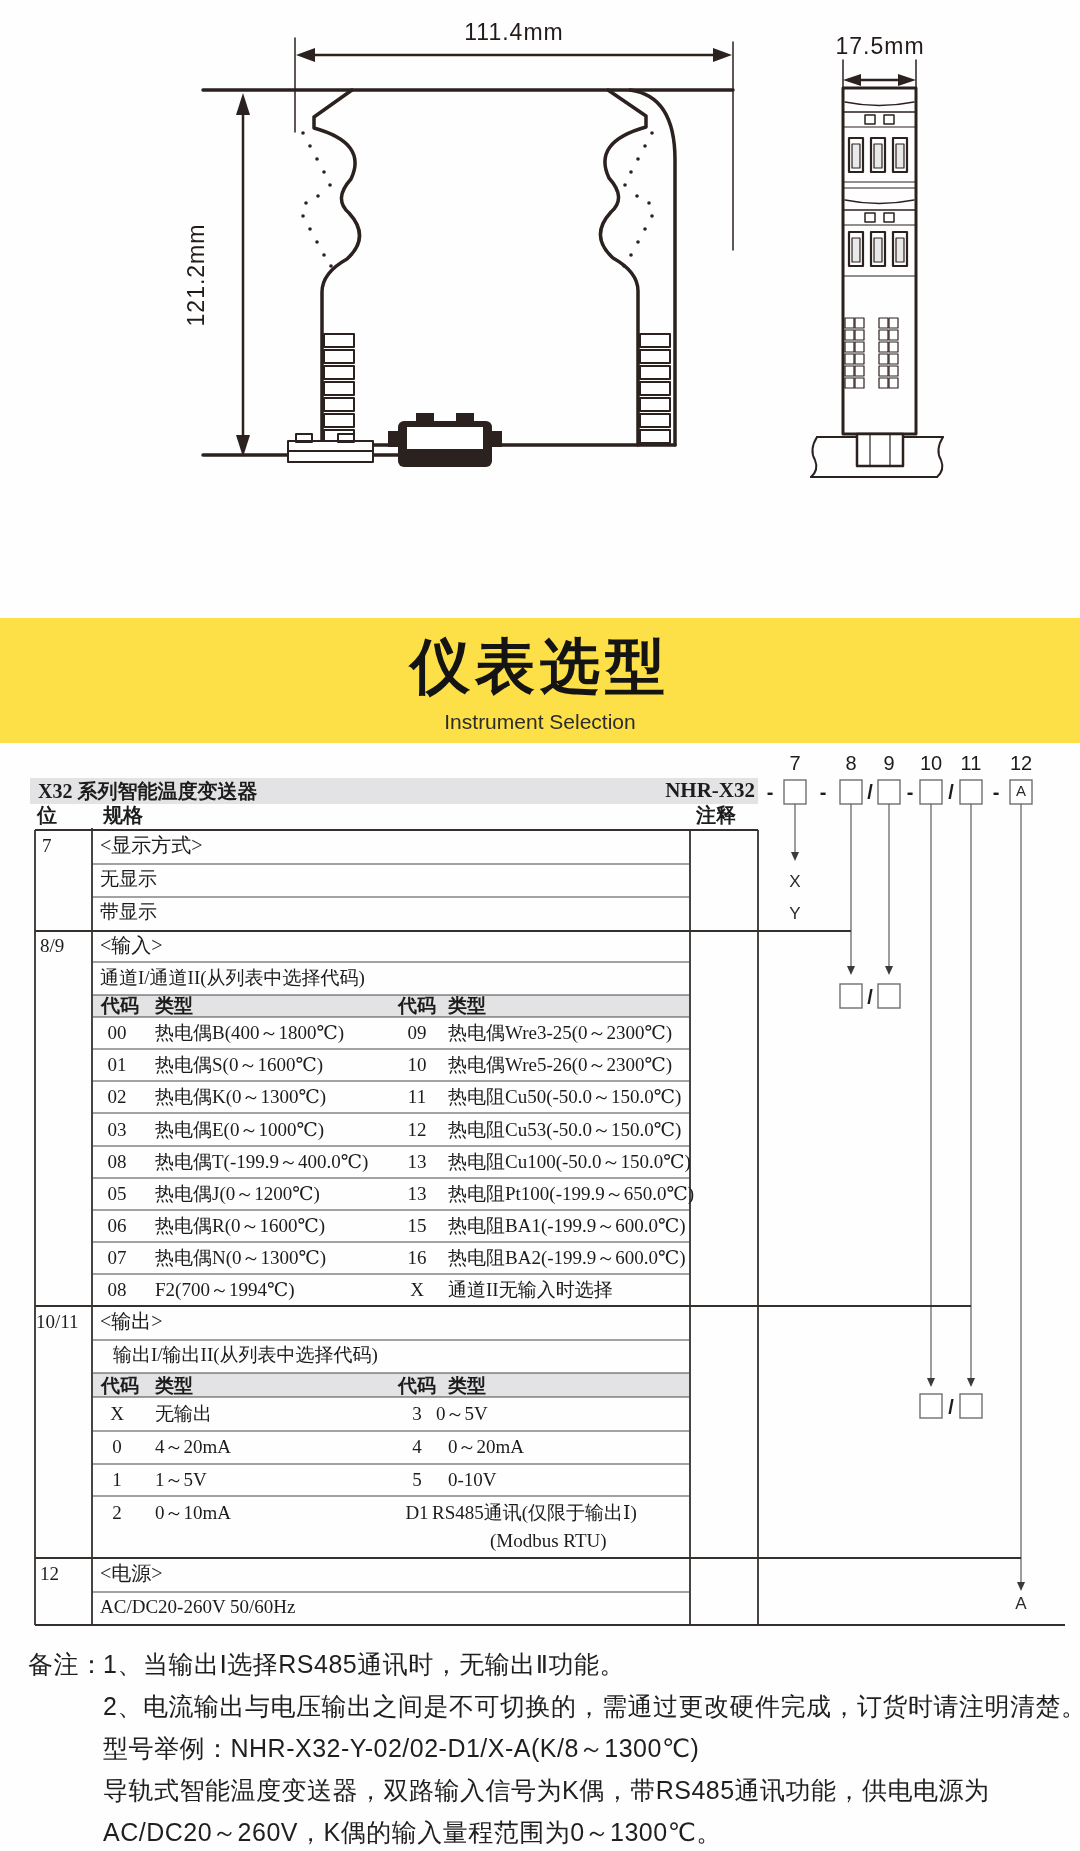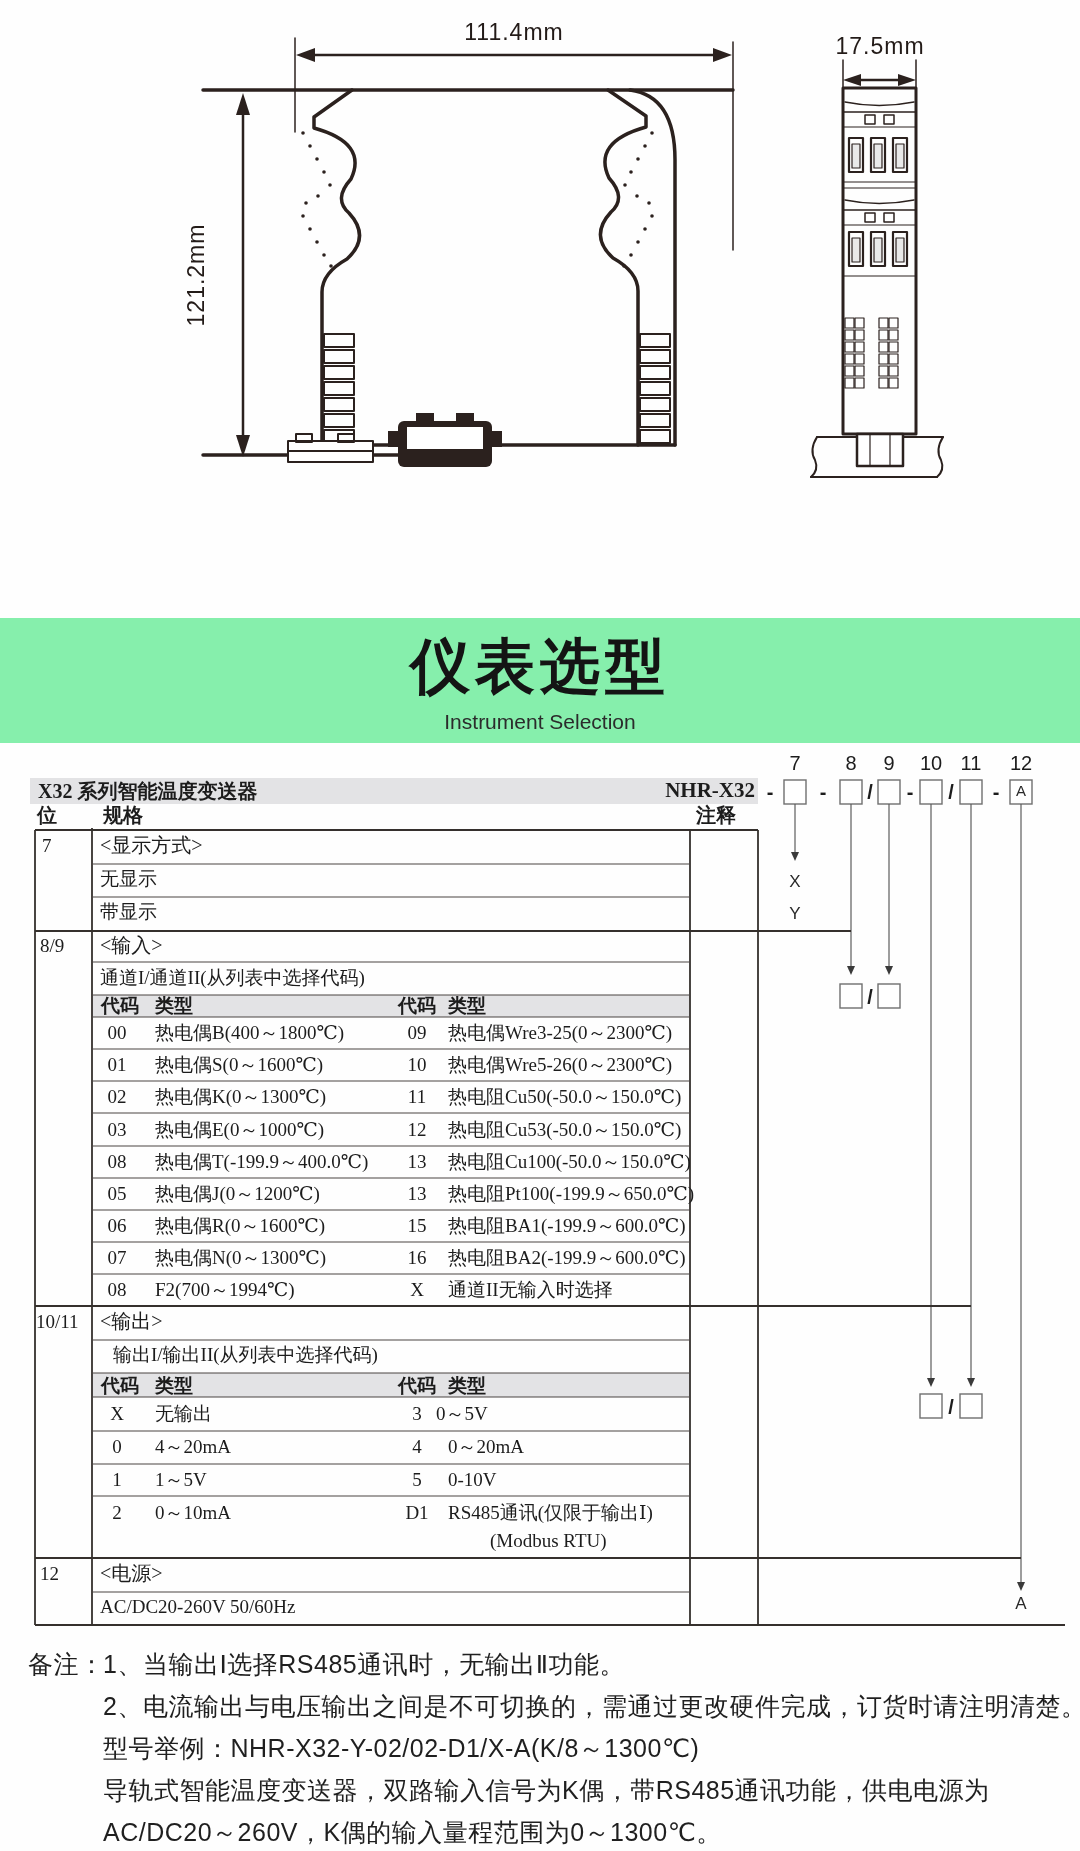--- a/index.html
+++ b/index.html
@@ -17,21 +17,21 @@
   .title-cell { font-size:20px; }
   .hdr { font-size:20px; font-weight:bold; }
   .dim { font-size:23px; color:#231b18; letter-spacing:1px; }
   .rot { transform:rotate(-90deg); transform-origin:center center; }
   .digit { font-size:20px; color:#1c1c1c; }
   .codesep { font-size:20px; font-weight:bold; }
   .anno { font-size:17px; color:#2a2a2a; }
   .note { font-size:25px; color:#1f1f1f; font-weight:500; letter-spacing:0.5px; }
   .banner {
     position:absolute; left:0; top:618px; width:1080px; height:125px;
-    background:#86efac; display:flex; flex-direction:column;
+    background:#fde047; display:flex; flex-direction:column;
     align-items:center; justify-content:center; z-index:1;
   }
   .banner-cn { font-size:60px; font-weight:bold; letter-spacing:5px; color:#141414; }
   .banner-en { font-size:21px; color:#2b2b2b; margin-top:2px; }
   svg.layer { position:absolute; left:0; top:0; z-index:2; pointer-events:none; }
   .txt { z-index:3; }
 </style>
 </head>
 <body>
 
@@ -397,21 +397,21 @@
 <span class="abs txt serif cell" style="left:448px;top:1436px;">0～20mA</span>
 
 <span class="abs txt serif cell ctr" style="left:97px;top:1469px;width:40px;">1</span>
 <span class="abs txt serif cell" style="left:155px;top:1469px;">1～5V</span>
 <span class="abs txt serif cell ctr" style="left:395px;top:1469px;width:44px;">5</span>
 <span class="abs txt serif cell" style="left:448px;top:1469px;">0-10V</span>
 
 <span class="abs txt serif cell ctr" style="left:97px;top:1502px;width:40px;">2</span>
 <span class="abs txt serif cell" style="left:155px;top:1502px;">0～10mA</span>
 <span class="abs txt serif cell ctr" style="left:395px;top:1502px;width:44px;">D1</span>
-<span class="abs txt serif cell" style="left:448px;top:1502px;">RS485通讯(仅限于输出Ⅰ)</span>
+<span class="abs txt serif cell" style="left:432px;top:1502px;">RS485通讯(仅限于输出Ⅰ)</span>
 <span class="abs txt serif cell" style="left:490px;top:1530px;">(Modbus  RTU)</span>
 
 <span class="abs txt serif cell" style="left:40px;top:1563px;">12</span>
 <span class="abs txt serif title-cell" style="left:100px;top:1562px;">&lt;电源&gt;</span>
 <span class="abs txt serif cell" style="left:100px;top:1596px;">AC/DC20-260V  50/60Hz</span>
 
 <span class="abs txt sans anno ctr" style="left:1006px;top:1594px;width:30px;">A</span>
 
 <span class="abs txt note" style="left:28px;top:1650px;">备注：</span>
 <span class="abs txt note" style="left:103px;top:1650px;">1、当输出Ⅰ选择RS485通讯时，无输出Ⅱ功能。</span>

